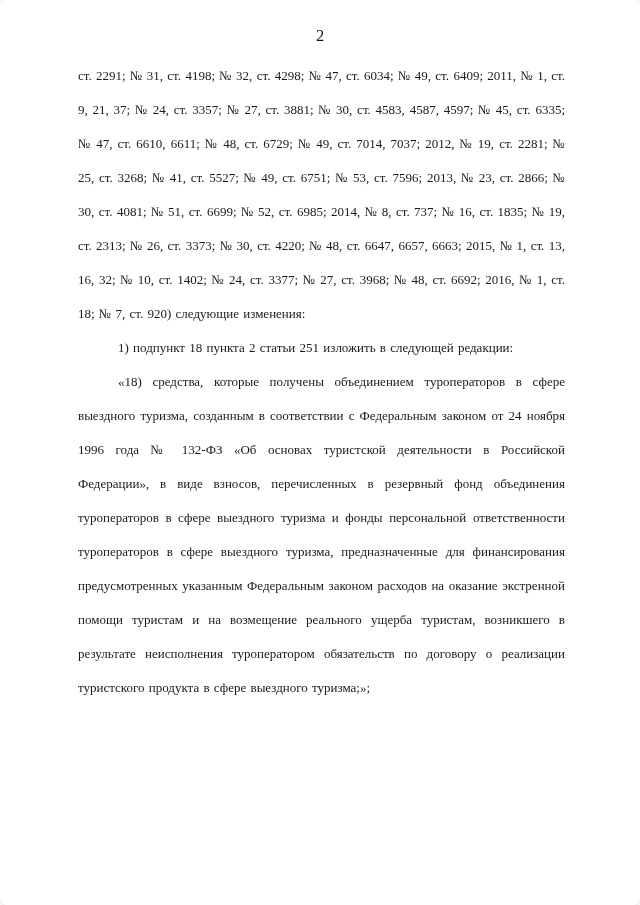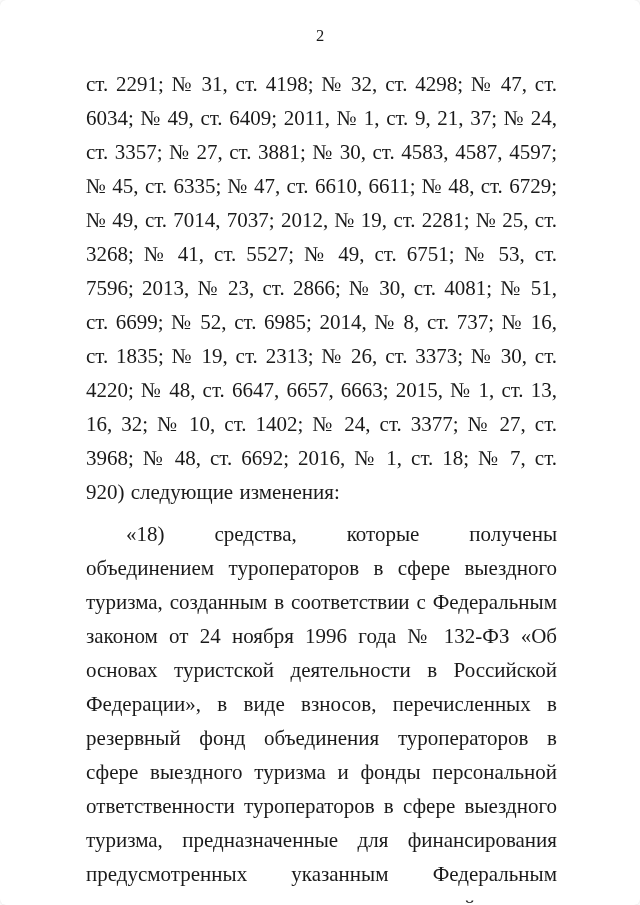--- a/index.html
+++ b/index.html
@@ -23,33 +23,34 @@
   .page-number {
     text-align: center;
     font-size: 16.5px;
     padding-top: 26px;
     line-height: 20px;
   }
   .content {
     padding: 13px 75px 0 78px;
   }
   p.para {
-    margin: 8px;
-    font-size: 21px;
+    margin: 0;
+    font-size: 13px;
     line-height: 34px;
     text-align: justify;
     text-align-last: left;
     word-spacing: 1px;
   }
   p.para.indent {
     text-indent: 40px;
   }
 </style>
 </head>
 <body>
 
 <div class="sheet">
   <div class="page-number">2</div>
   <div class="content">
     <p class="para">ст. 2291; № 31, ст. 4198; № 32, ст. 4298; № 47, ст. 6034; № 49, ст. 6409; 2011, № 1, ст. 9, 21, 37; № 24, ст. 3357; № 27, ст. 3881; № 30, ст. 4583, 4587, 4597; № 45, ст. 6335; № 47, ст. 6610, 6611; № 48, ст. 6729; № 49, ст. 7014, 7037; 2012, № 19, ст. 2281; № 25, ст. 3268; № 41, ст. 5527; № 49, ст. 6751; № 53, ст. 7596; 2013, № 23, ст. 2866; № 30, ст. 4081; № 51, ст. 6699; № 52, ст. 6985; 2014, № 8, ст. 737; № 16, ст. 1835; № 19, ст. 2313; № 26, ст. 3373; № 30, ст. 4220; № 48, ст. 6647, 6657, 6663; 2015, № 1, ст. 13, 16, 32; № 10, ст. 1402; № 24, ст. 3377; № 27, ст. 3968; № 48, ст. 6692; 2016, № 1, ст. 18; № 7, ст. 920) следующие изменения:</p>
+    <p class="para indent">1) подпункт 18 пункта 2 статьи 251 изложить в следующей редакции:</p>
     <p class="para indent">«18) средства, которые получены объединением туроператоров в сфере выездного туризма, созданным в соответствии с Федеральным законом от 24 ноября 1996 года № 132-ФЗ «Об основах туристской деятельности в Российской Федерации», в виде взносов, перечисленных в резервный фонд объединения туроператоров в сфере выездного туризма и фонды персональной ответственности туроператоров в сфере выездного туризма, предназначенные для финансирования предусмотренных указанным Федеральным законом расходов на оказание экстренной помощи туристам и на возмещение реального ущерба туристам, возникшего в результате неисполнения туроператором обязательств по договору о реализации туристского продукта в сфере выездного туризма;»;</p>
   </div>
 </div>
 
 </body></html>

